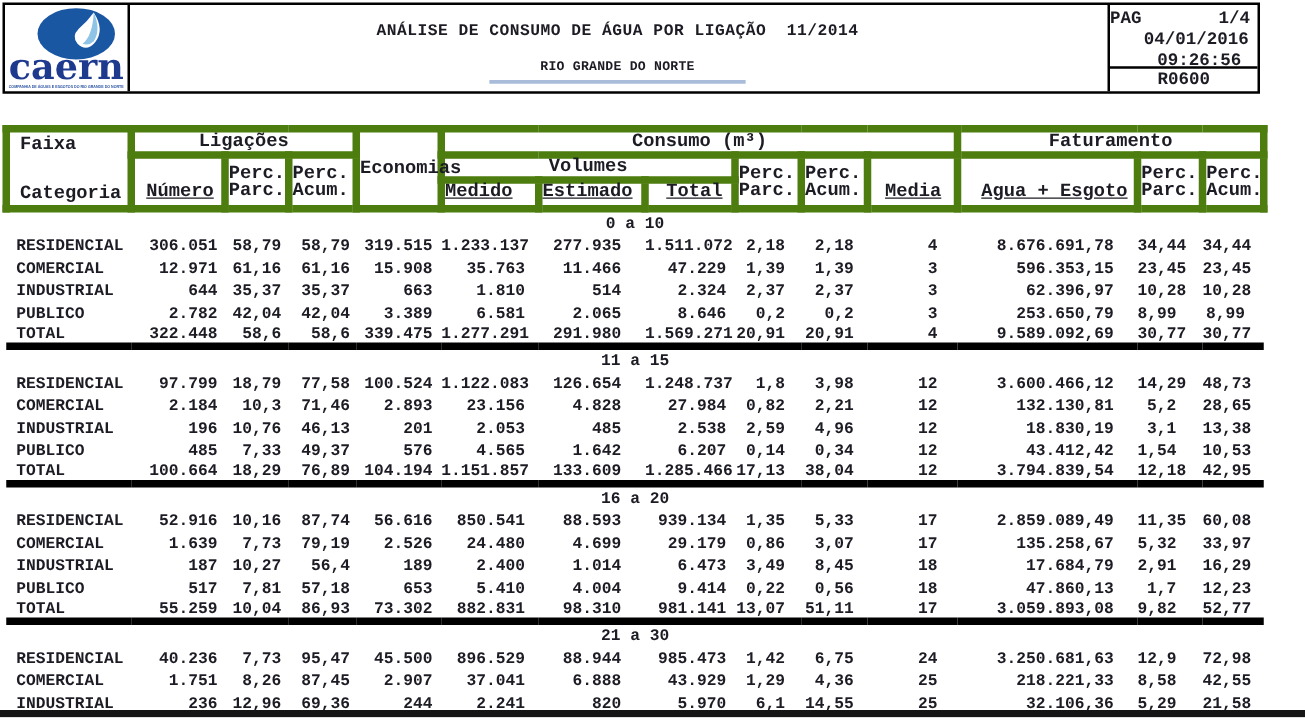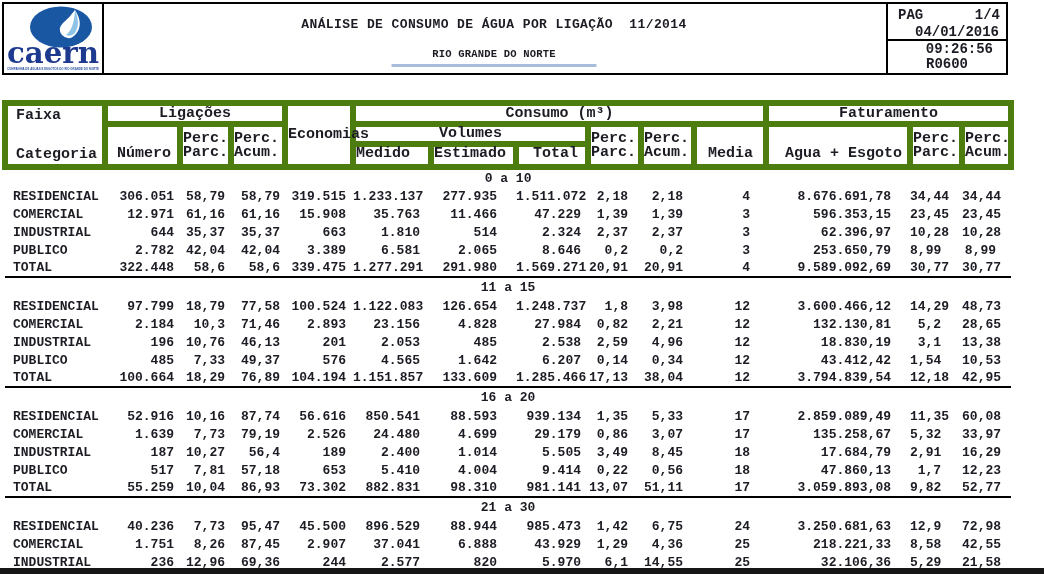--- a/index.html
+++ b/index.html
@@ -7,42 +7,42 @@
         font-family:"Liberation Mono","DejaVu Sans Mono",monospace;font-weight:bold;color:#1c1c24;}
 
   
   .top-box{position:absolute;left:2px;top:2px;width:1006px;height:73px;border:2px solid #000;box-sizing:border-box;}
   .logo-cell{position:absolute;left:0;top:0;bottom:0;width:100px;border-right:2px solid #000;box-sizing:border-box;overflow:hidden;}
   .title-area{position:absolute;left:100px;right:122px;top:0;bottom:0;text-align:center;}
   .rpt-title{margin-top:13px;font-size:13px;white-space:pre;letter-spacing:.4px;}
   .rpt-subtitle{margin-top:16px;font-size:10.5px;letter-spacing:.2px;}
   .sub-underline{position:absolute;left:50%;transform:translateX(-50%);top:60px;width:205px;height:3px;background:#a9bddb;}
   .pag-box{position:absolute;right:0;top:0;bottom:0;width:120px;border-left:2px solid #000;box-sizing:border-box;font-size:14px;}
-  .pag-row1{display:flex;justify-content:space-between;padding:3px 6px 0 10px;gap:28px;}
+  .pag-row1{display:flex;justify-content:space-between;padding:3px 6px 0 0;gap:28px;}
   .pag-date{text-align:right;padding:1px 7px 0 0;}
   .pag-time{text-align:right;padding:1px 13px 0 0;}
-  .pag-code{position:absolute;left:0;right:0;bottom:0;height:17px;border-top:2px solid #000;text-align:center;padding-top:15px;}
+  .pag-code{position:absolute;left:0;right:0;bottom:0;height:17px;border-top:2px solid #000;text-align:center;padding-top:1px;}
 
   
   table.report{position:absolute;left:2px;top:100px;width:1006px;border-collapse:collapse;table-layout:fixed;}
   table.report thead td{border:6px solid #4d7c0f;font-size:15px;padding:0;vertical-align:middle;line-height:14px;margin-top:18px;}
   table.report thead tr.r1{height:21px;}
   table.report thead tr.r2{height:20px;}
   table.report thead tr.r3{height:21px;}
   .hc{text-align:center;}
-  .hb{vertical-align:bottom !important;padding-bottom:3px !important;}
+  .hb{vertical-align:bottom !important;padding-bottom:3px !important;text-decoration:underline;}
   .hr{text-align:right;}
   .faixa-cell{padding:0 !important;}
   .faixa-inner{height:58px;display:flex;flex-direction:column;justify-content:space-between;padding:3px 0 2px 8px;box-sizing:border-box;text-align:left;}
   .stack{display:block;text-align:right;}
 
   table.report tbody td{font-size:13px;padding:0;white-space:nowrap;overflow:hidden;}
   tr.group-row{height:20px;}
   tr.group-row td{text-align:center;padding-left:8px;font-size:13px;}
-  tr.group-row.sep td{border-top:2px solid #000000;}
+  tr.group-row.sep td{border-top:6px solid #000000;}
   tr.data-row{height:18px;}
   tr.data-row td{text-align:right;}
   tr.data-row td:nth-child(1){text-align:left;padding-left:8px;}
   tr.data-row td:nth-child(2){padding-right:6px;}
   tr.data-row td:nth-child(3){padding-right:6px;}
   tr.data-row td:nth-child(4){padding-right:5px;}
   tr.data-row td:nth-child(5){padding-right:7px;}
   tr.data-row td:nth-child(6){padding-right:11px;font-family:Liberation Mono, monospace;}
   tr.data-row td:nth-child(7){padding-right:19px;}
   tr.data-row td:nth-child(8){padding-right:7px;}
@@ -358,21 +358,21 @@
     <td>33,97</td>
   </tr>
         <tr class="data-row">
     <td>INDUSTRIAL</td>
     <td>187</td>
     <td>10,27</td>
     <td>56,4</td>
     <td>189</td>
     <td>2.400</td>
     <td>1.014</td>
-    <td>5.505</td>
+    <td>6.473</td>
     <td>3,49</td>
     <td>8,45</td>
     <td>18</td>
     <td>17.684,79</td>
     <td>2,91</td>
     <td>16,29</td>
   </tr>
         <tr class="data-row">
     <td>PUBLICO</td>
     <td>517</td>
@@ -439,21 +439,21 @@
     <td>218.221,33</td>
     <td>8,58</td>
     <td>42,55</td>
   </tr>
         <tr class="data-row">
     <td>INDUSTRIAL</td>
     <td>236</td>
     <td>12,96</td>
     <td>69,36</td>
     <td>244</td>
-    <td>2.577</td>
+    <td>2.241</td>
     <td>820</td>
     <td>5.970</td>
     <td>6,1</td>
     <td>14,55</td>
     <td>25</td>
     <td>32.106,36</td>
     <td>5,29</td>
     <td>21,58</td>
   </tr>
       </tbody>

